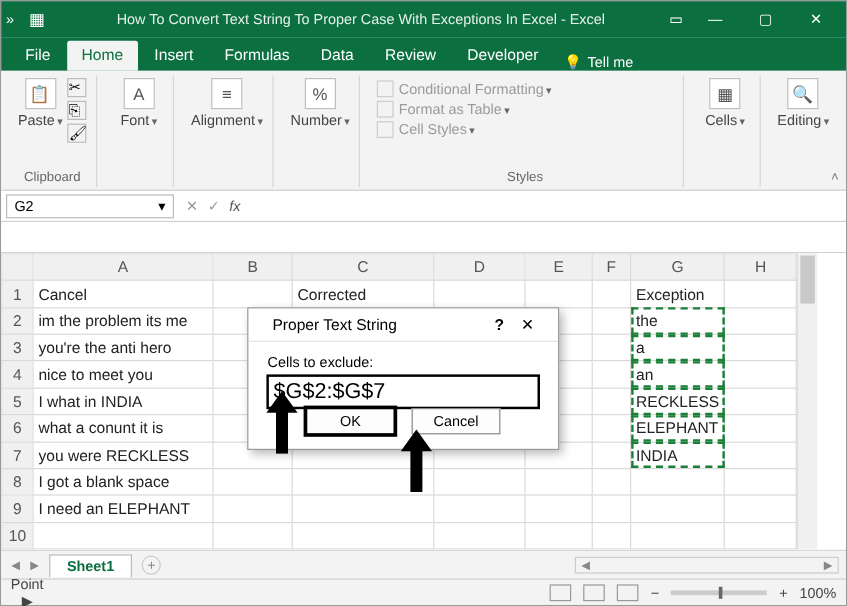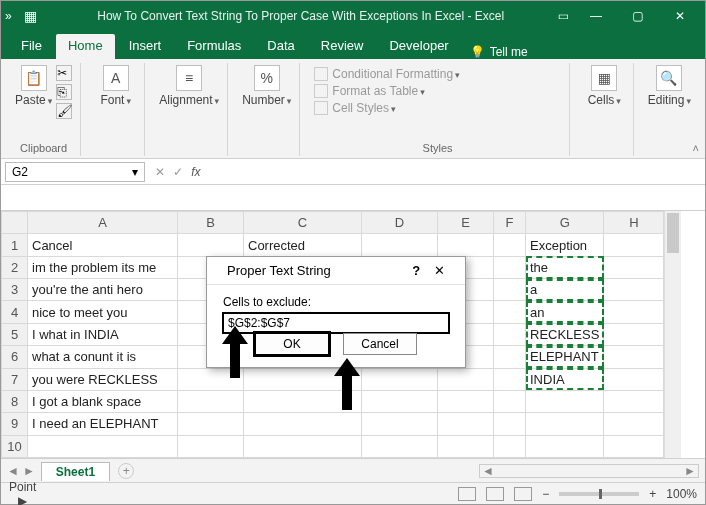--- a/index.html
+++ b/index.html
@@ -46,21 +46,21 @@
   .statusbar .right { display:flex; align-items:center; gap:10px;}
   .viewbtn { width:18px; height:14px; border:1px solid #999; display:inline-block;}
   .zoomslider { width:80px; height:4px; background:#ccc; position:relative;}
   .zoomslider::after{content:"";position:absolute;left:50%;top:-3px;width:3px;height:10px;background:#666;}
   
   .dialog { position:absolute; left:206px; top:256px; width:260px; background:#fff; border:1px solid #999; box-shadow:3px 3px 8px rgba(0,0,0,.3); z-index:50;}
   .dialog .dtitle { padding:6px 20px; font-size:13px; display:flex; align-items:center; border-bottom:1px solid #e4e4e4;}
   .dialog .dtitle .spacer{flex:1;}
   .dialog .dbody { padding:10px 16px 12px;}
   .dialog label { font-size:12px; display:block; margin-bottom:4px;}
-  .dialog .inp { width:100%; border:1px solid #888; padding:2px 4px; font-size:12px; outline:2px solid #000; outline-offset:-1px;}
+  .dialog .inp { width:100%; border:1px solid #888; padding:2px 4px; font-size:18px; outline:2px solid #000; outline-offset:-1px;}
   .dialog .btns { display:flex; gap:14px; justify-content:center; }
   .dialog button { width:74px; padding:3px 0; border:1px solid #888; background:#fdfdfd; font-size:12px;}
   .dialog button.ok { outline:3px solid #000; outline-offset:-1px;}
   
   .marq { outline:2px dashed #1a7f37; outline-offset:-2px;}
   
   .arrow { position:absolute; width:26px; height:52px; z-index:60;}
   .arrow .shaft { position:absolute; left:8px; top:14px; width:10px; height:38px; background:#000;}
   .arrow .head { position:absolute; left:0; top:0; width:0; height:0; border-left:13px solid transparent; border-right:13px solid transparent; border-bottom:18px solid #000;}
 </style>

